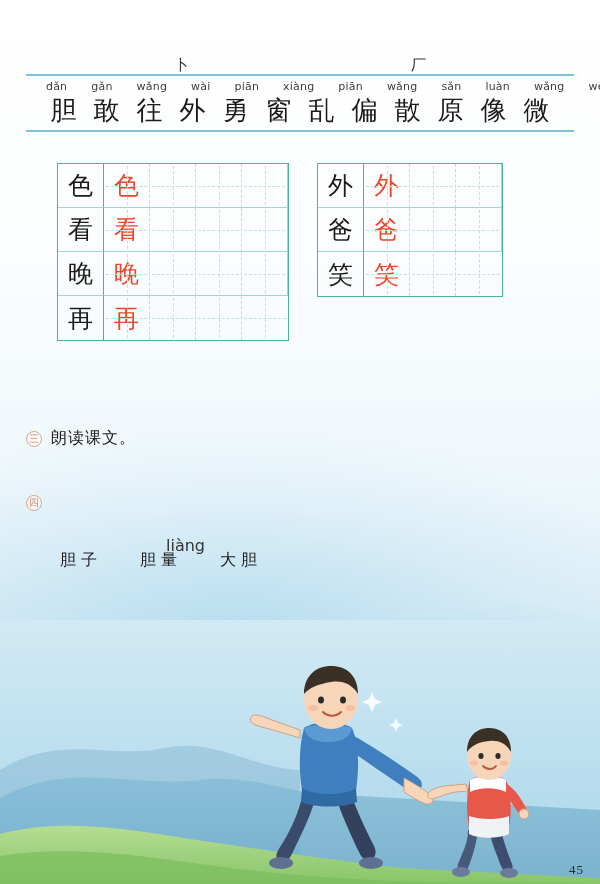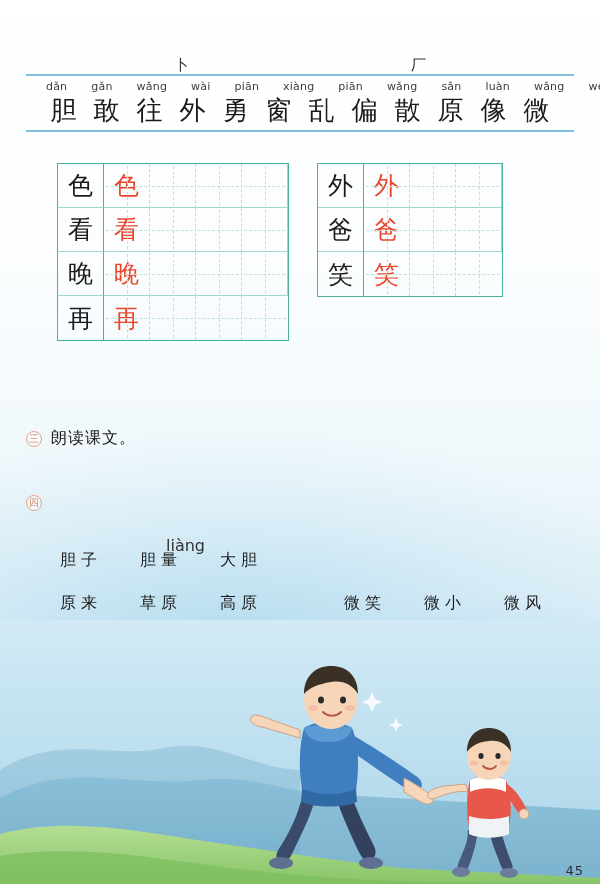--- a/index.html
+++ b/index.html
@@ -106,21 +106,21 @@
   .gap { width:44px; }
   .ruby {
     position:absolute; top:-14px; left:26px;
     font-size:16px; color:#333; letter-spacing:0;
   }
 
   
   .illu { position:absolute; left:0; top:620px; width:600px; height:264px; }
   .page-num {
     position:absolute; right:16px; bottom:6px;
-    font-size:13px; color:#2d2d2d; letter-spacing:1px;
+    font-size:13px; color:#2d2d2d; letter-spacing:1px;font-family:Liberation Serif, serif;
   }
   svg { display:block; }
 </style>
 </head>
 <body>
 
 <div id="page">
   <div class="wash1"></div>
   <div class="wash2"></div>
 
@@ -294,33 +294,20 @@
     <div class="words-row">
       <div class="wgroup">
         <div class="word">胆子</div>
         <div class="word">
           <span class="ruby">liàng</span>
           <span>胆量</span>
         </div>
         <div class="word">大胆</div>
       </div>
       <div class="gap"></div>
-    </div>
-    <div class="words-row">
-      <div class="wgroup">
-        <div class="word">原来</div>
-        <div class="word">草原</div>
-        <div class="word">高原</div>
-      </div>
-      <div class="gap"></div>
-      <div class="wgroup">
-        <div class="word">微笑</div>
-        <div class="word">微小</div>
-        <div class="word">微风</div>
-      </div>
     </div>
   </div>
 
   <div class="illu">
     <svg width="600" height="264" viewBox="0 0 600 264">
       <defs>
         <linearGradient id="skyG" x1="0" y1="0" x2="0" y2="1">
           <stop offset="0%" stop-color="#d2eaf5"></stop>
           <stop offset="60%" stop-color="#b9ddee"></stop>
           <stop offset="100%" stop-color="#a9d4e8"></stop>

